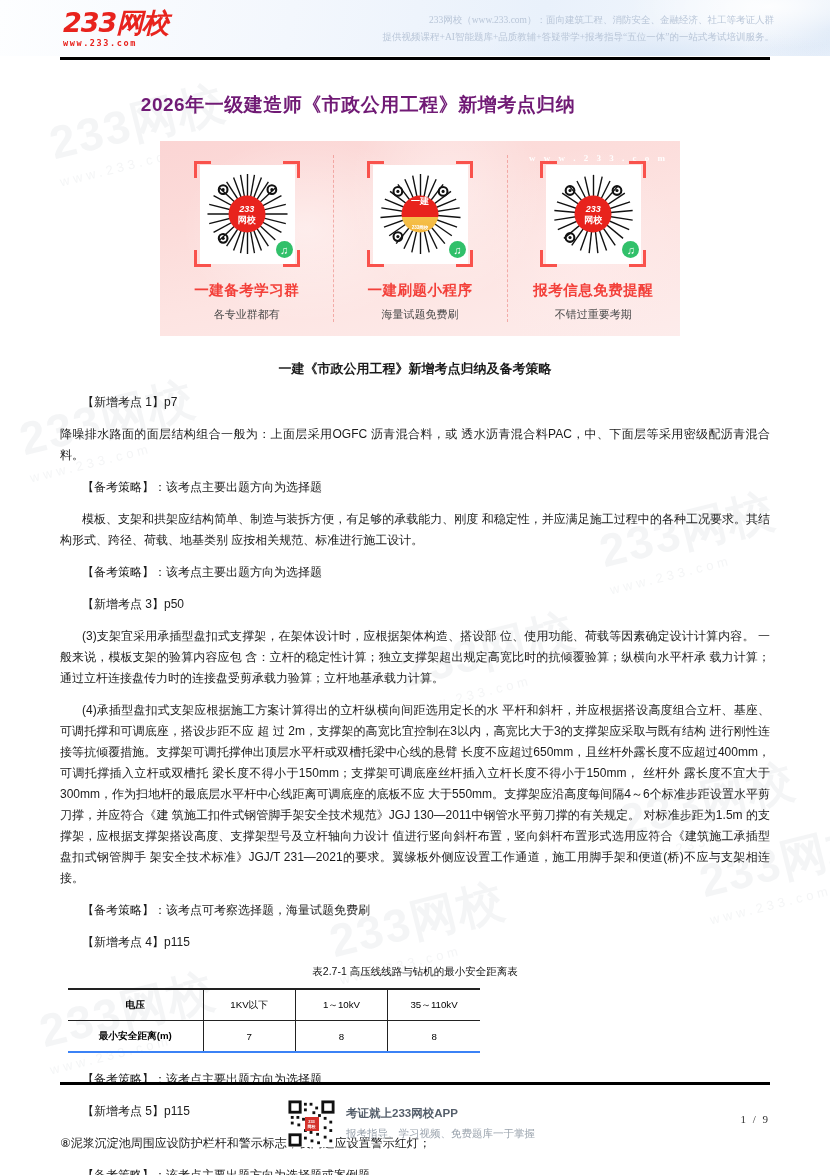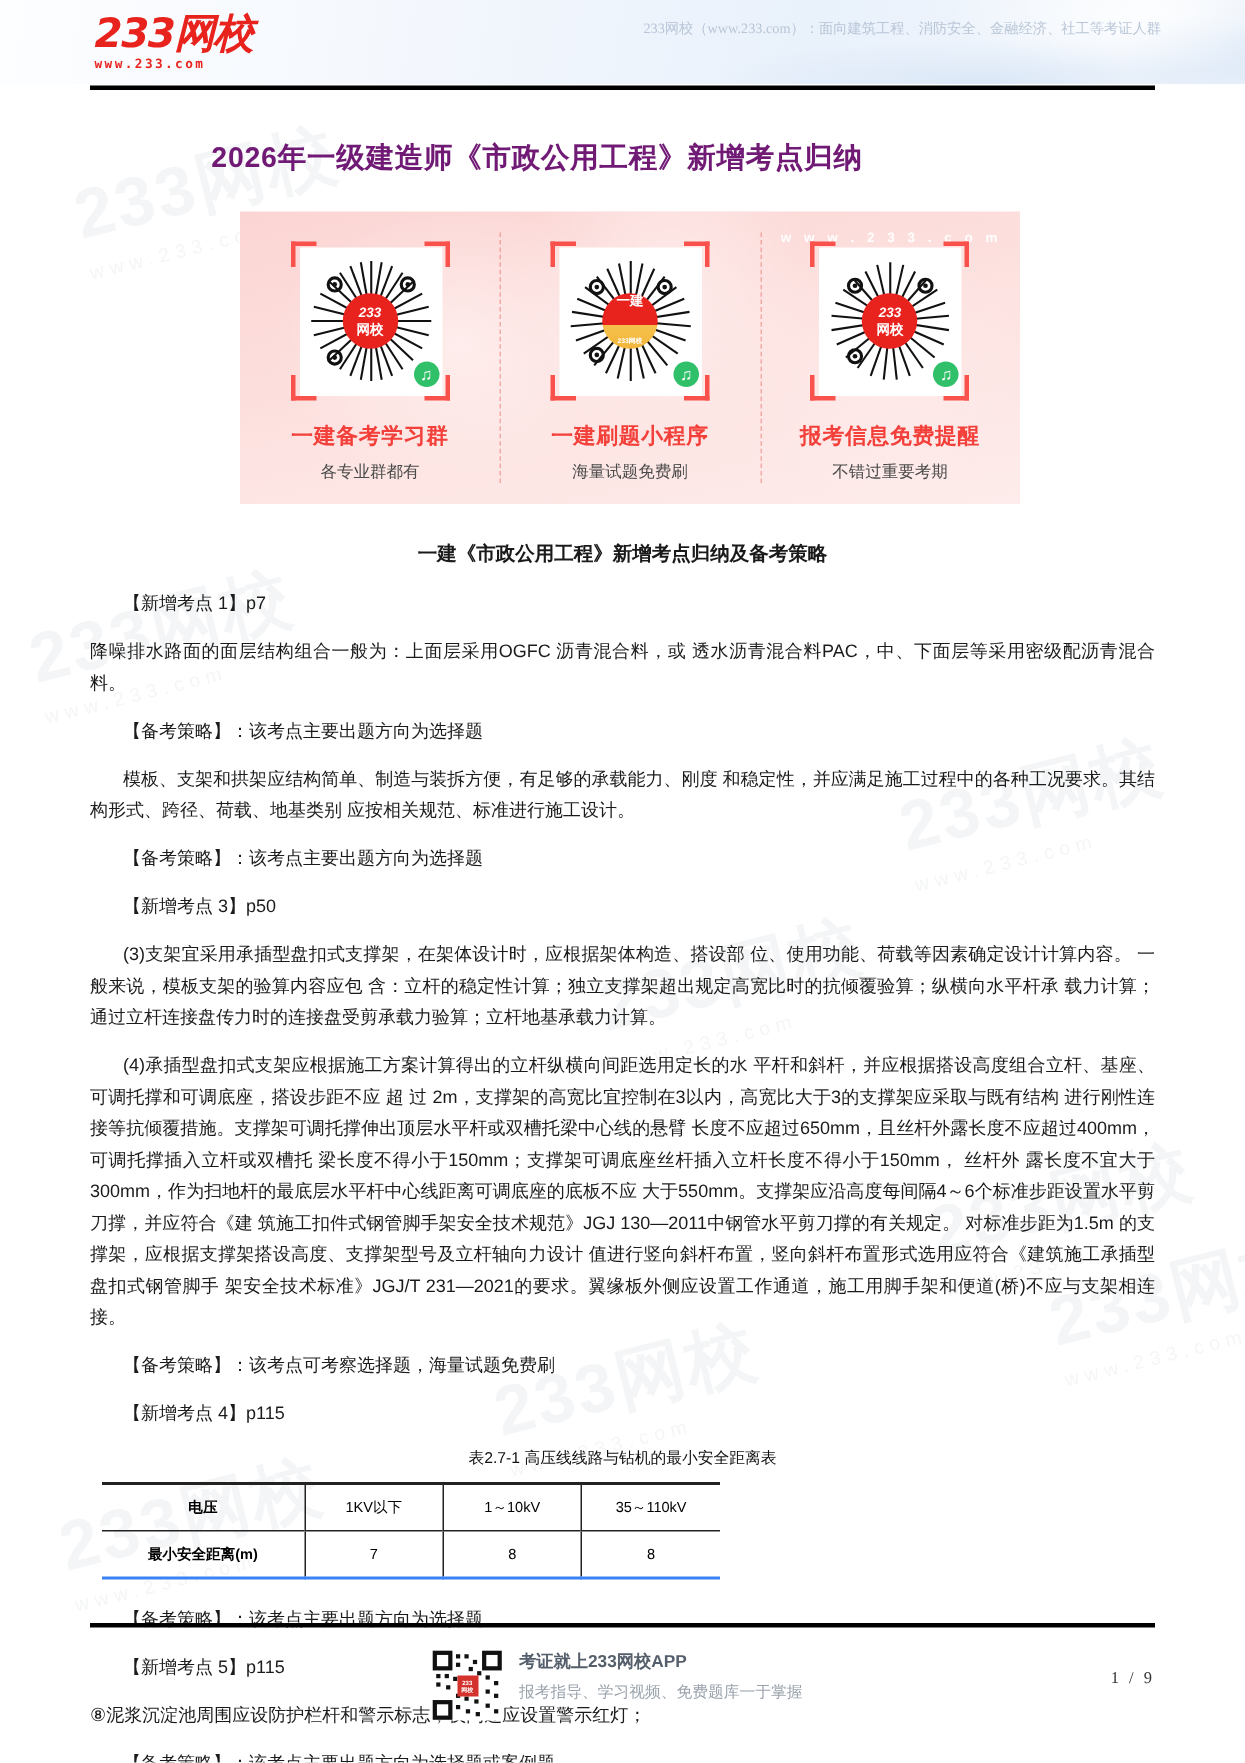--- a/index.html
+++ b/index.html
@@ -116,21 +116,21 @@
     z-index: 3;
     overflow: hidden;
   }
   .promo .promo-wm {
     position: absolute;
     right: 12px; top: 12px;
     color: rgba(255,255,255,0.95);
     font-size: 9px;
     letter-spacing: 3px;
     font-weight: bold;
-    font-family: Liberation Sans, sans-serif;
+    font-family: Liberation Serif, serif;
   }
   .promo-grid {
     position: relative;
     display: flex;
     height: 100%;
   }
   .promo-col {
     position: relative;
     flex: 1 1 33.33%;
     display: flex;
@@ -275,21 +275,21 @@
     position: absolute;
     left: 60px; top: 1095px;
     width: 710px;
     height: 60px;
     z-index: 3;
   }
   .footer-inner {
     position: absolute;
     left: 228px; top: 5px;
     display: flex;
-    align-items: flex-start;
+    align-items: center;
   }
   .foot-qr {
     position: relative;
     width: 47px; height: 47px;
     background: #fff;
   }
   .foot-qr .fc {
     position: absolute;
     left: 50%; top: 50%;
     transform: translate(-50%,-50%);
@@ -329,20 +329,21 @@
   <div class="wm" style="left:700px; top:830px;">233网校<small>www.233.com</small></div>
 
   <div class="topbar">
     <div class="swirl"></div>
     <div class="logo">
       <div class="logo-main">233网校</div>
       <div class="logo-sub">www.233.com</div>
     </div>
     <div class="topbar-text">
       <div>233网校（www.233.com）：面向建筑工程、消防安全、金融经济、社工等考证人群</div>
+      <div>提供视频课程+AI智能题库+品质教辅+答疑带学+报考指导“五位一体”的一站式考试培训服务。</div>
     </div>
   </div>
   <div class="rule-top"></div>
 
   <div class="doc-title">2026年一级建造师《市政公用工程》新增考点归纳</div>
 
   <div class="promo">
     <div class="promo-wm">w w w . 2 3 3 . c o m</div>
     <div class="promo-grid">
 

